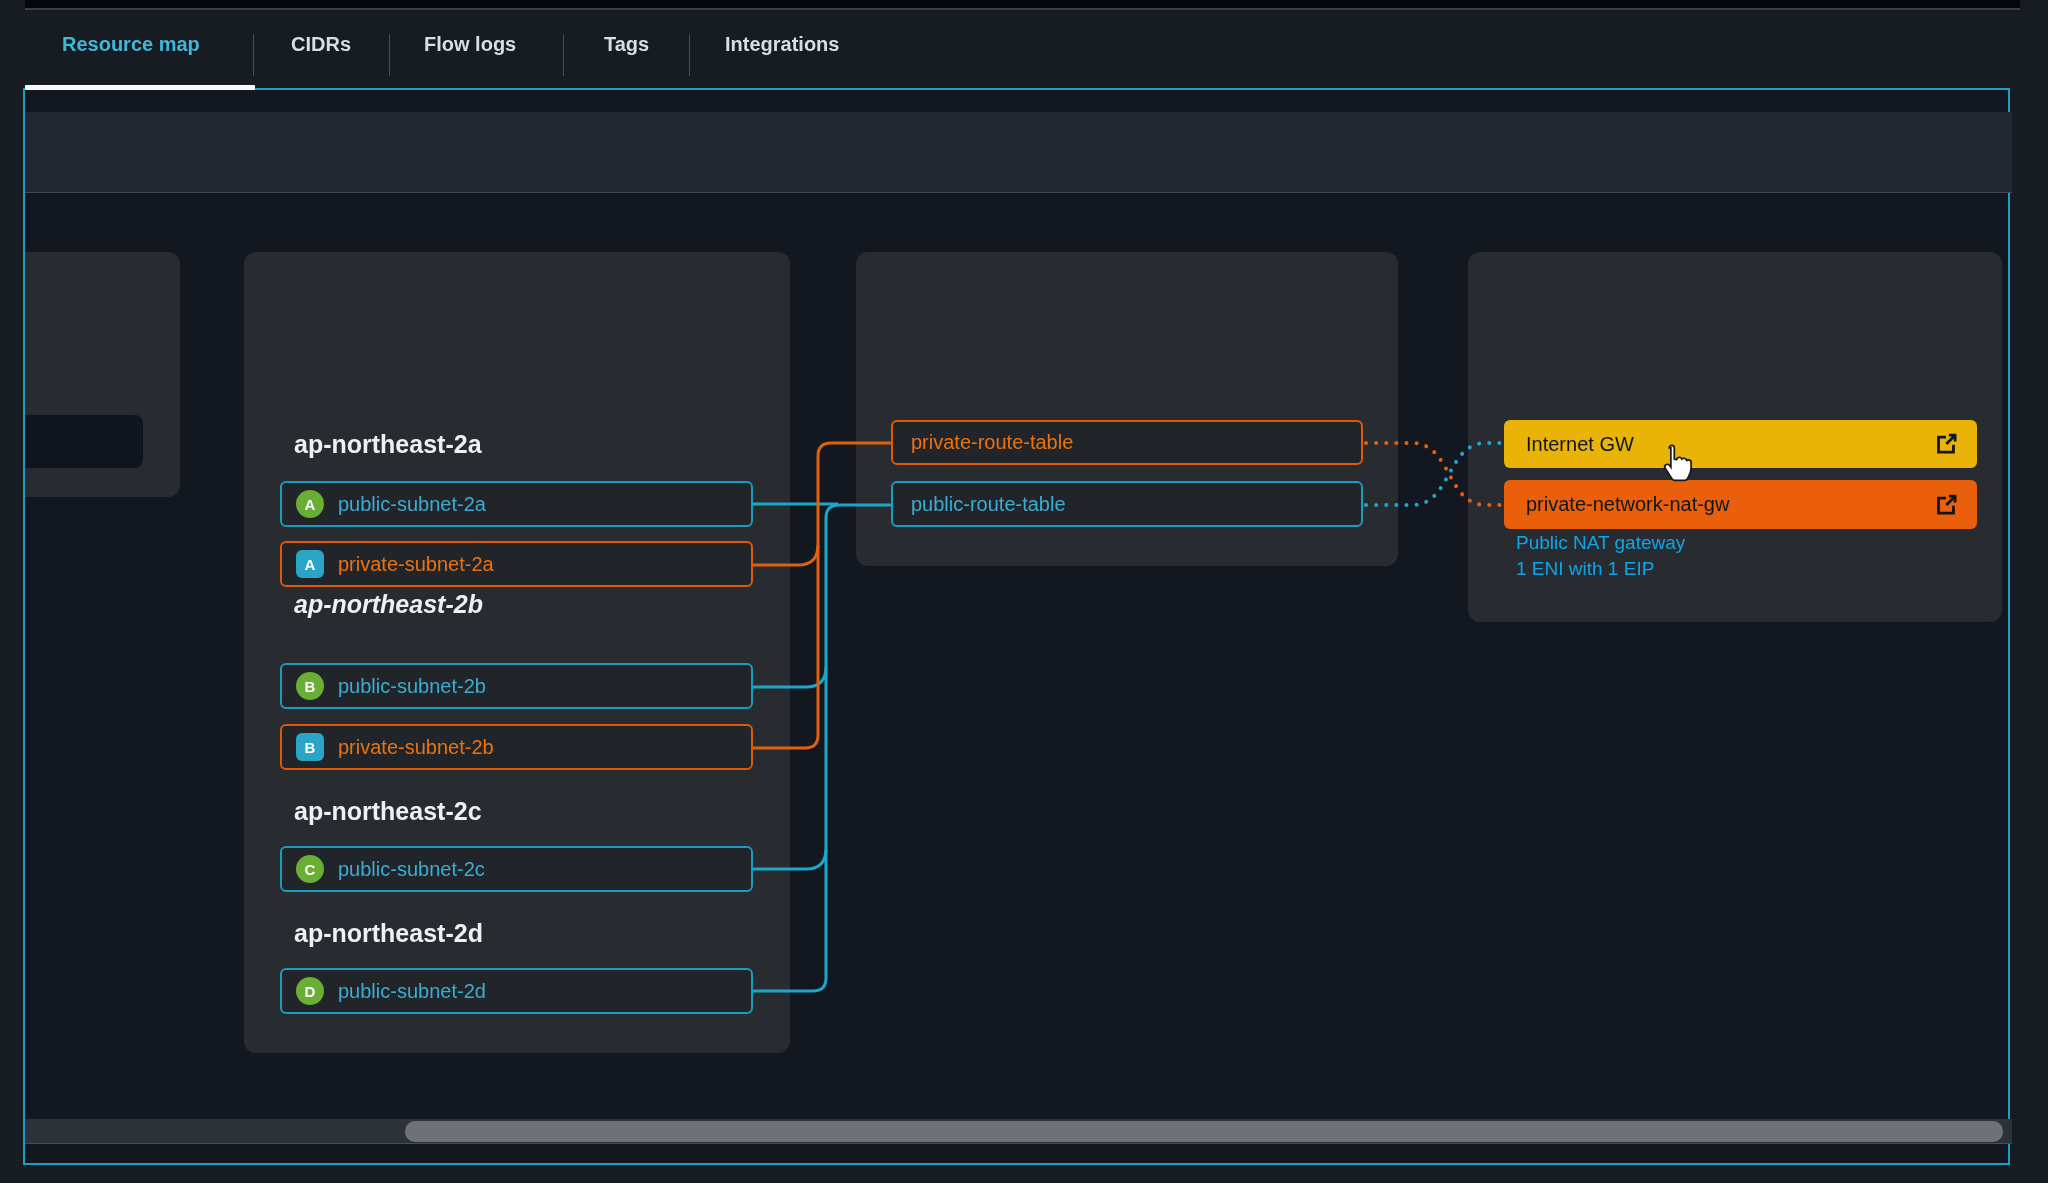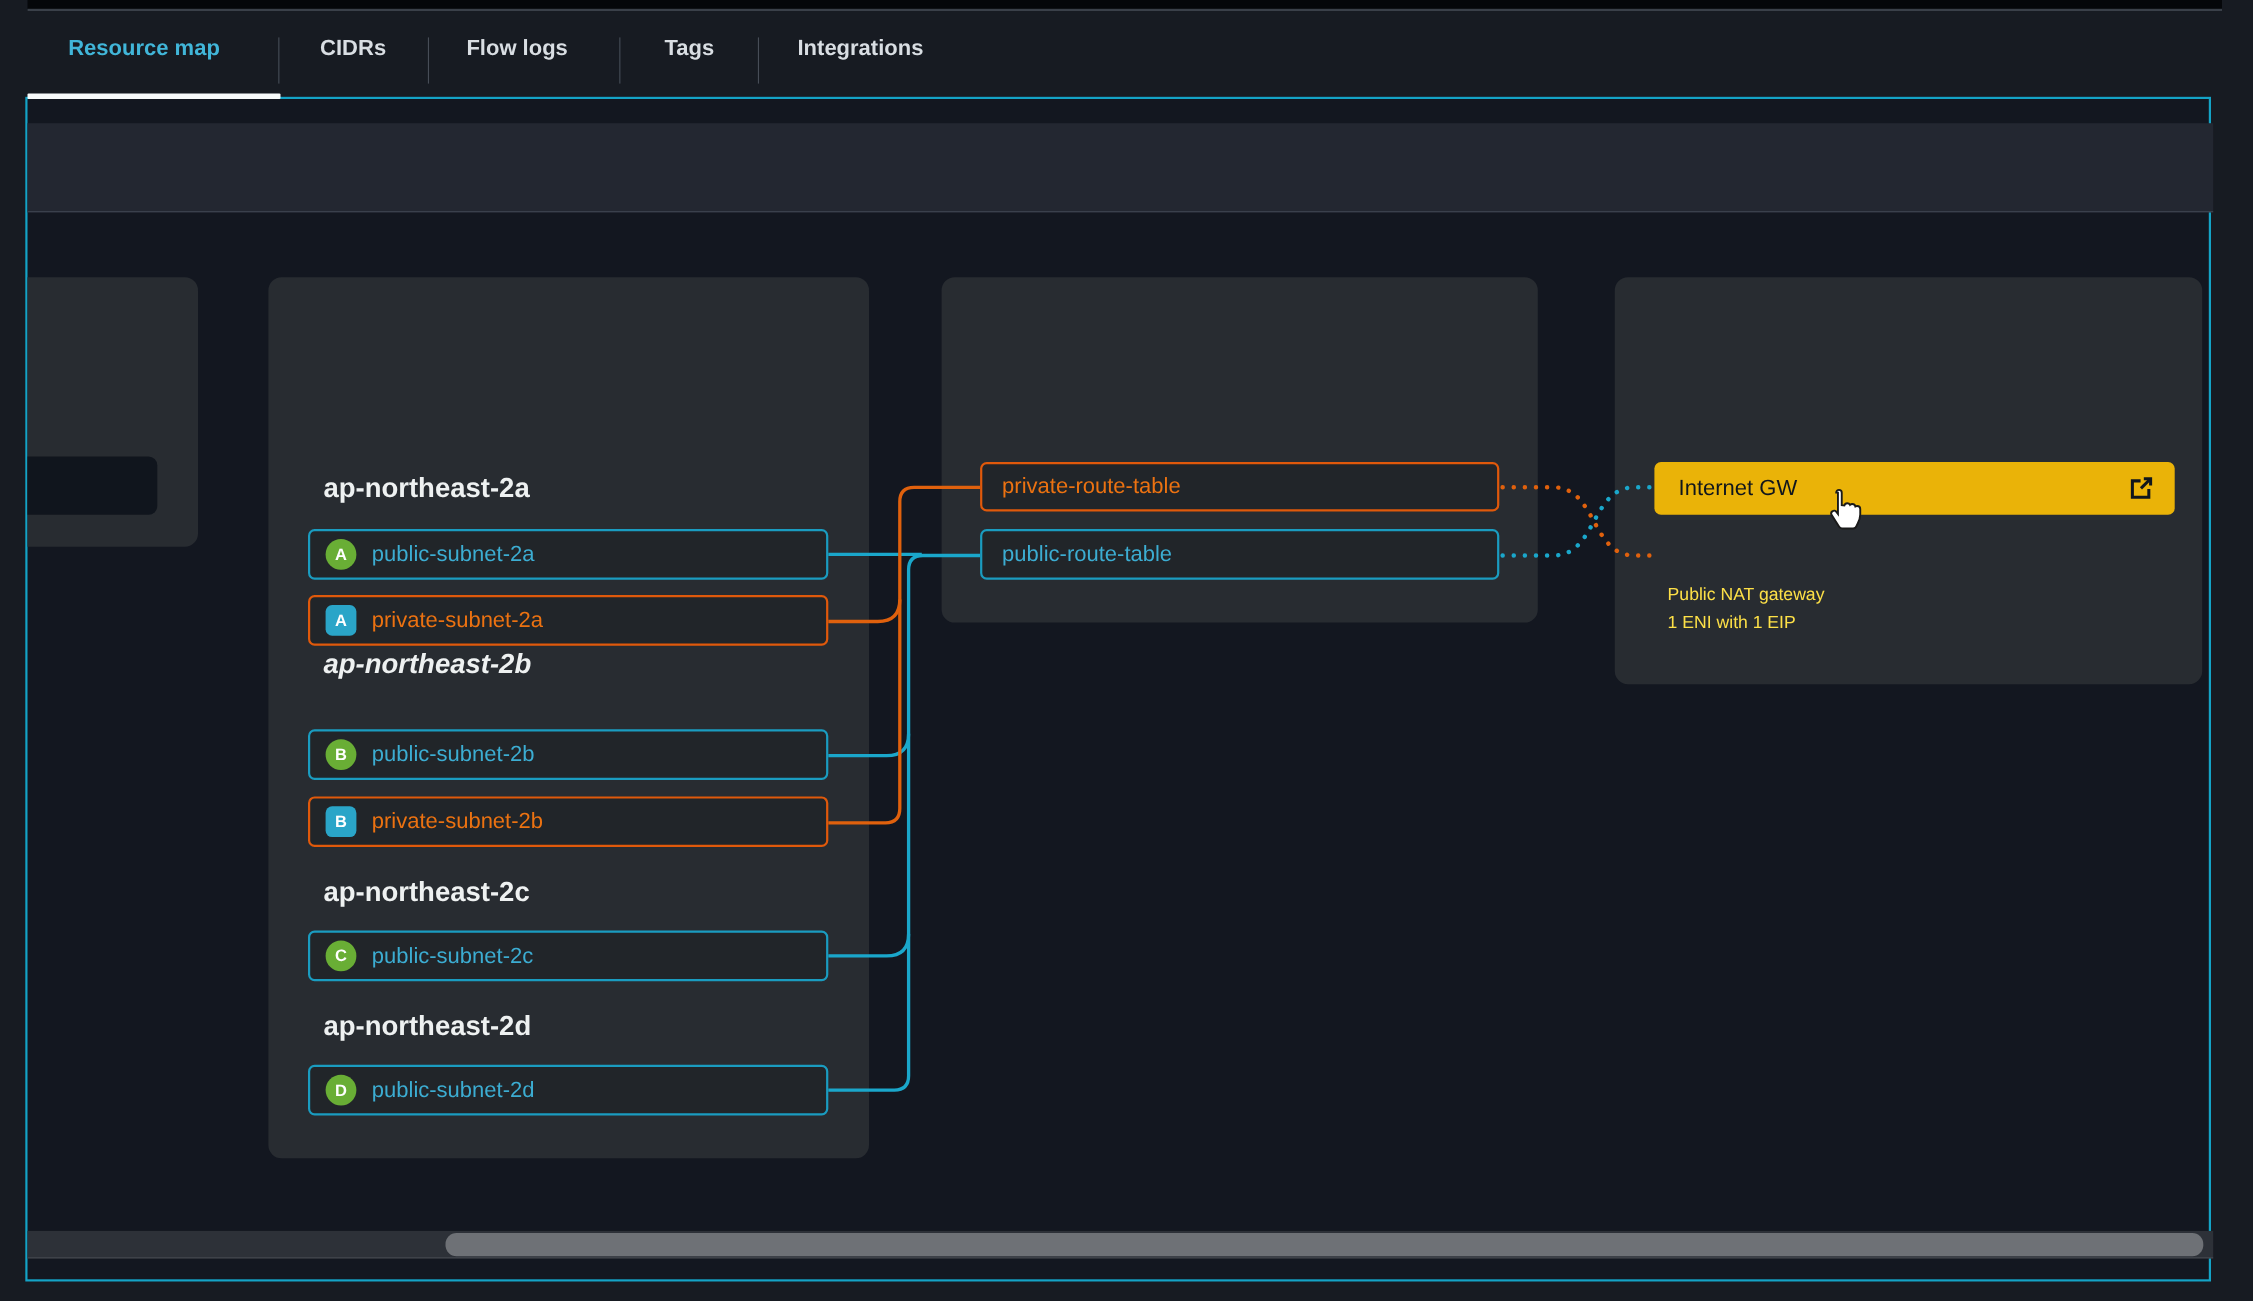--- a/index.html
+++ b/index.html
@@ -45,21 +45,21 @@
   .badge.circle{border-radius:50%;background:#69ae35;}
   .badge.square{border-radius:6px;background:#2aa5c8;}
 
   
   .gwbtn{position:absolute;width:473px;border-radius:6px;display:flex;align-items:center;justify-content:space-between;
          padding:0 18px 0 22px;box-sizing:border-box;z-index:4;cursor:pointer;}
   .gwbtn.public{background:#eab308;}
   .gwbtn.private{background:#e95f0b;}
   .gwbtn .gw-label{font-size:20px;color:#10161d;white-space:nowrap;}
   .ext-icon{width:26px;height:26px;flex:0 0 auto;}
-  .note{position:absolute;font-size:16px;color:#fde047;z-index:4;white-space:nowrap;}
+  .note{position:absolute;font-size:19px;color:#0ea5e9;z-index:4;white-space:nowrap;}
 
   
   .vpc-inner{left:25px;top:415px;width:118px;height:53px;background:#10151d;border-radius:0 8px 8px 0;z-index:3;}
 
   
   .connectors{left:0;top:0;z-index:3;pointer-events:none;}
 
   
   .scroll-track{left:25px;top:1119px;width:1987px;height:25px;background:#2d3138;z-index:4;border-bottom:1px solid #474b52;box-sizing:border-box;}
   .scroll-thumb{left:405px;top:1121px;width:1598px;height:21px;background:#6e7176;border-radius:10px;z-index:5;cursor:pointer;}
@@ -144,20 +144,28 @@
   <span class="panel-sub" style="left:1516px;top:350px;">Connections to other networks</span>
 
   <div class="gwbtn public" style="left:1504px;top:420px;height:48px;">
     <span class="gw-label">Internet GW</span>
     <svg class="ext-icon" viewBox="0 0 16 16">
       <path d="M12.6 8.4v4.6H3.4V3.8H8" fill="none" stroke="#10161d" stroke-width="1.7"></path>
       <path d="M9.8 2.6h3.8v3.8" fill="none" stroke="#10161d" stroke-width="1.7"></path>
       <path d="M13.3 2.9 8.2 8" fill="none" stroke="#10161d" stroke-width="1.7"></path>
     </svg>
   </div>
+  <div class="gwbtn private" style="left:1504px;top:480px;height:49px;">
+    <span class="gw-label">private-network-nat-gw</span>
+    <svg class="ext-icon" viewBox="0 0 16 16">
+      <path d="M12.6 8.4v4.6H3.4V3.8H8" fill="none" stroke="#10161d" stroke-width="1.7"></path>
+      <path d="M9.8 2.6h3.8v3.8" fill="none" stroke="#10161d" stroke-width="1.7"></path>
+      <path d="M13.3 2.9 8.2 8" fill="none" stroke="#10161d" stroke-width="1.7"></path>
+    </svg>
+  </div>
   <span class="note" style="left:1516px;top:532px;">Public NAT gateway</span>
   <span class="note" style="left:1516px;top:558px;">1 ENI with 1 EIP</span>
 
   <svg class="abs connectors" width="2048" height="1183" viewBox="0 0 2048 1183">
 
     <g fill="none" stroke="#1aa7cb" stroke-width="3">
       <path d="M891 505 H839 Q826 505 826 518 V978 Q826 991 813 991 H753"></path>
       <path d="M753 504 H838"></path>
       <path d="M753 687 H806 Q826 687 826 667"></path>
       <path d="M753 869 H806 Q826 869 826 849"></path>

